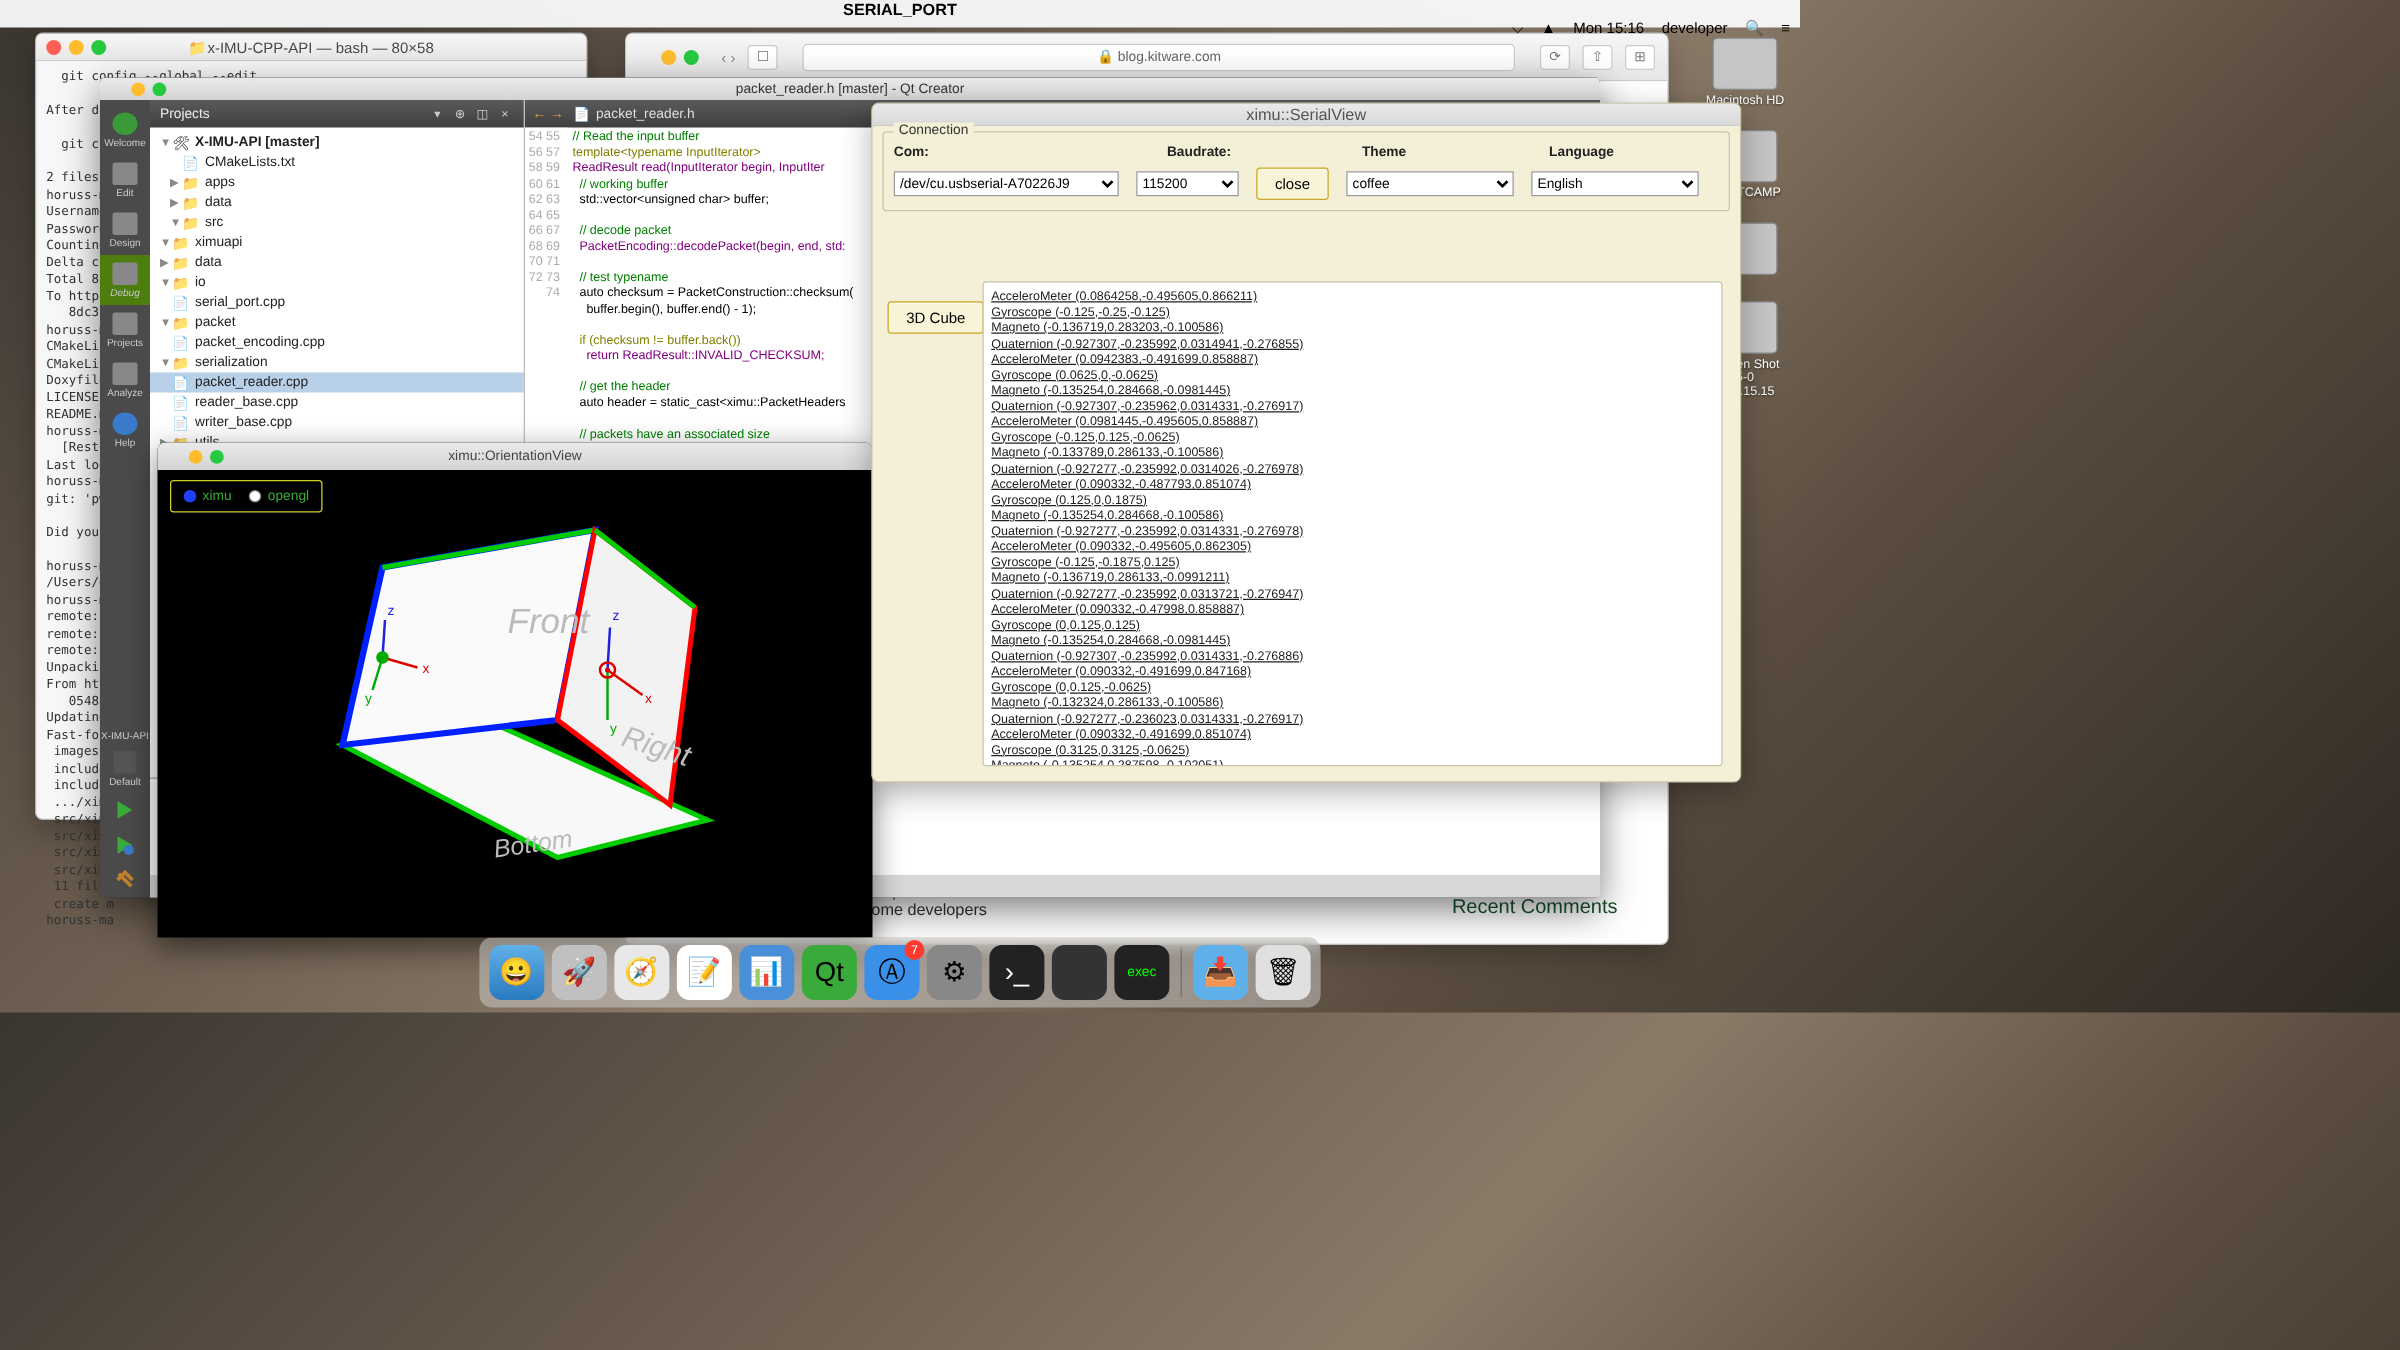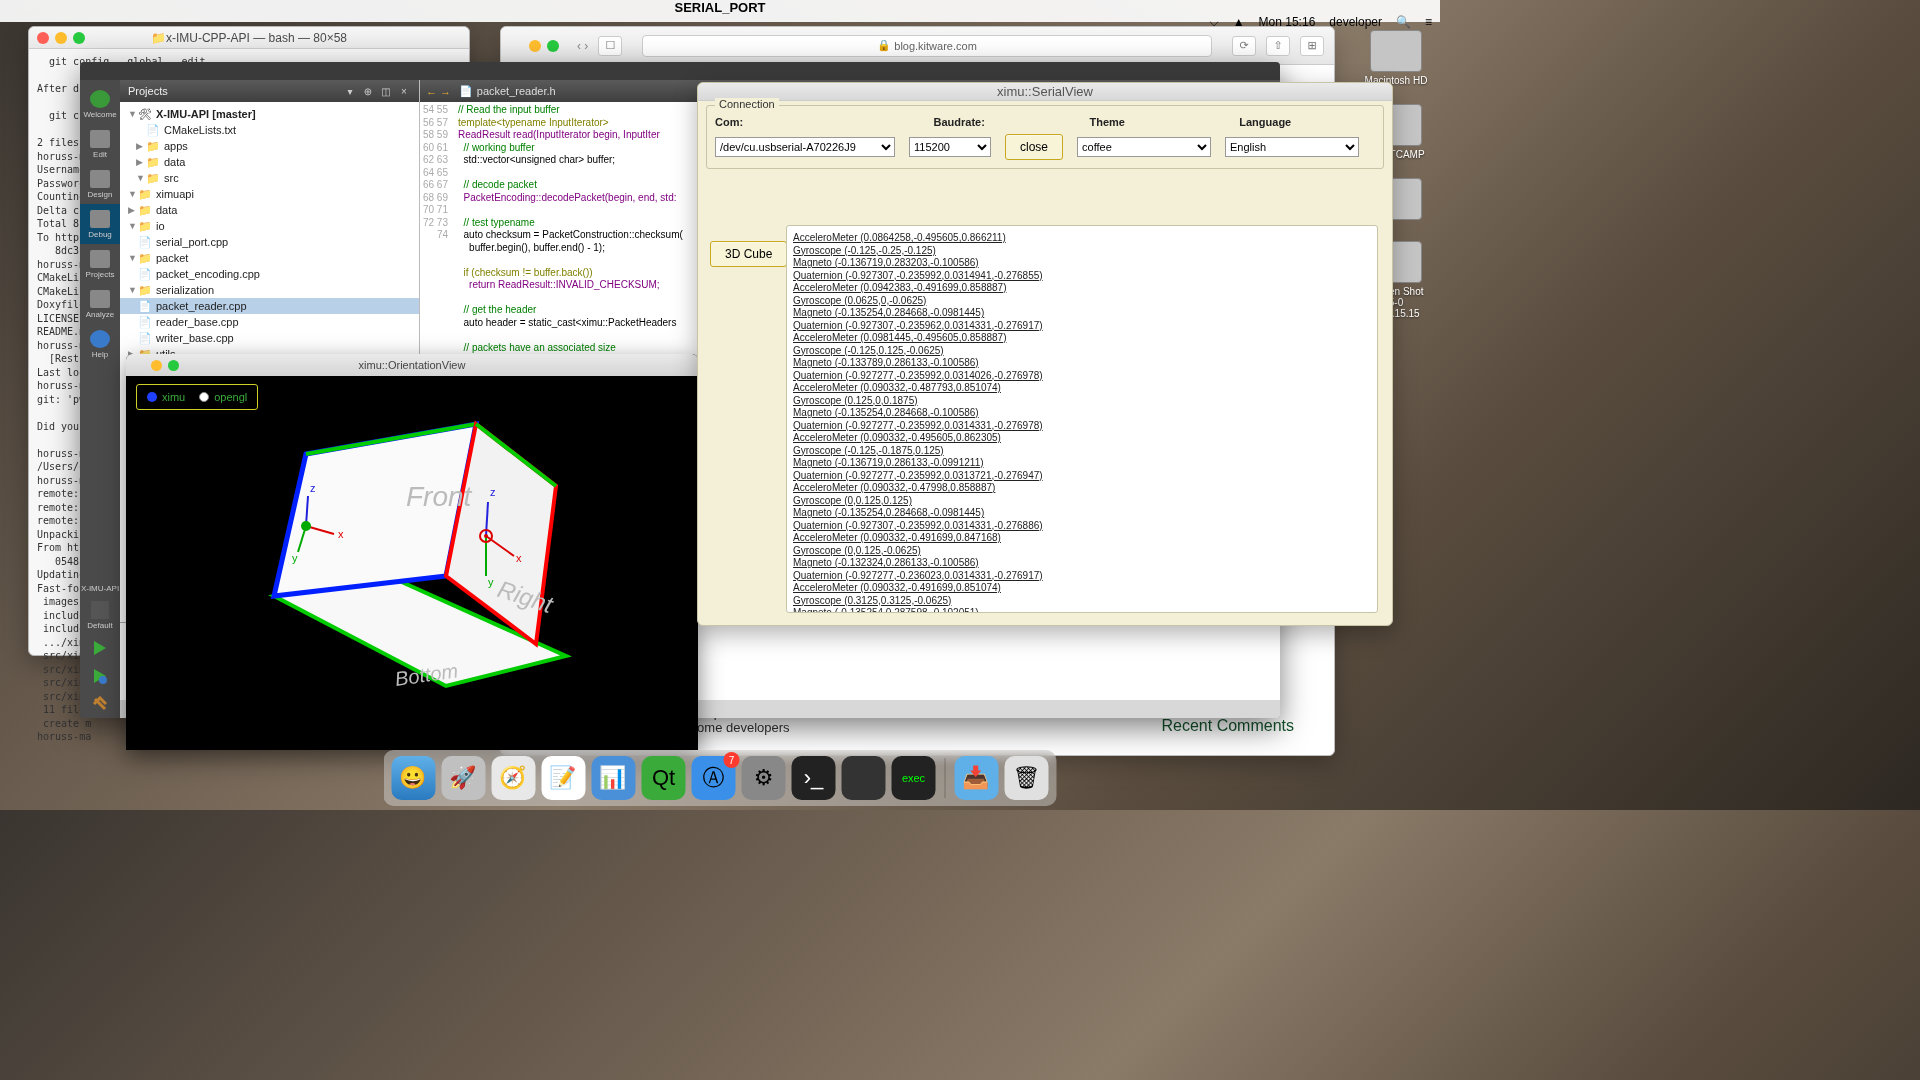--- a/index.html
+++ b/index.html
@@ -35,21 +35,21 @@
 .safari .toolbar .btn { width: 24px; height: 20px; border: 1px solid #ccc; border-radius: 3px; background: #fff; display: flex; align-items: center; justify-content: center; color:#777; font-size:11px; }
 .safari .content { padding: 30px 50px; color: #333; font-size: 13px; }
 
 
 .qtcreator { position: absolute; left: 80px; top: 62px; width: 1200px; height: 656px; background: #3a3a3a; border-radius: 4px; box-shadow: 0 10px 30px rgba(0,0,0,0.5); z-index: 10; overflow: hidden; }
 .qtcreator .qt-title { height: 18px; background: linear-gradient(#eaeaea, #d4d4d4); color: #333; font-size: 11px; display: flex; align-items: center; justify-content: center; position: relative; }
 .qtcreator .qt-title .traffic { position: absolute; left: 8px; display: flex; gap: 6px; }
 .qtcreator .qt-title .traffic span { width: 11px; height: 11px; border-radius: 50%; }
 .qtcreator .sidebar-left { position: absolute; left: 0; top: 18px; bottom: 0; width: 40px; background: #4a4a4a; display: flex; flex-direction: column; align-items: center; padding-top: 4px; }
 .qtcreator .sidebar-left .tab { width: 40px; height: 40px; display: flex; flex-direction: column; align-items: center; justify-content: center; font-size: 8px; color: #ccc; cursor: pointer; }
-.qtcreator .sidebar-left .tab.active { background: #0c4a6e; }
+.qtcreator .sidebar-left .tab.active { background: #4d7c0f; font-style: italic; }
 .qtcreator .sidebar-left .tab .ic { width: 20px; height: 18px; background: #888; border-radius: 2px; margin-bottom: 2px; }
 .qtcreator .sidebar-left .spacer { flex: 1; }
 .qtcreator .sidebar-left .kit { font-size: 8px; color: #ccc; text-align: center; padding: 4px 0; }
 .qtcreator .sidebar-left .run-btn { width: 40px; height: 28px; display: flex; align-items: center; justify-content: center; cursor:pointer; }
 
 .qtcreator .panel { position: absolute; left: 40px; top: 18px; width: 300px; bottom: 0; background: #fff; border-right: 1px solid #bbb; }
 .qtcreator .panel .phead { height: 22px; background: linear-gradient(#5a5a5a, #3f3f3f); color: #eee; font-size: 11px; display: flex; align-items: center; padding: 0 8px; justify-content: space-between; }
 .qtcreator .panel .phead .picons { display:flex; gap:4px; }
 .qtcreator .panel .phead .picons span { width:14px; height:14px; display:flex; align-items:center; justify-content:center; color:#ccc; font-size:10px; }
 .qtcreator .panel .tree { padding: 4px 0; font-size: 11px; color: #222; }
@@ -204,20 +204,28 @@
  src/ximu
  src/ximu
  src/ximu
  src/ximu
  11 files
  create m
 horuss-ma</div>
 </div>
 
 <div class="qtcreator">
+  <div class="qt-title">
+    <div class="traffic">
+        <span class="tr-red"></span>
+        <span class="tr-yellow"></span>
+        <span class="tr-green"></span>
+      </div>
+    <span>packet_reader.h [master] - Qt Creator</span>
+  </div>
   <div class="sidebar-left">
     <div class="tab">
         <div class="ic" style="background:#3a9a3a;border-radius:50%;"></div>
         <span>Welcome</span>
       </div>
     <div class="tab">
         <div class="ic"></div>
         <span>Edit</span>
       </div>
     <div class="tab">

